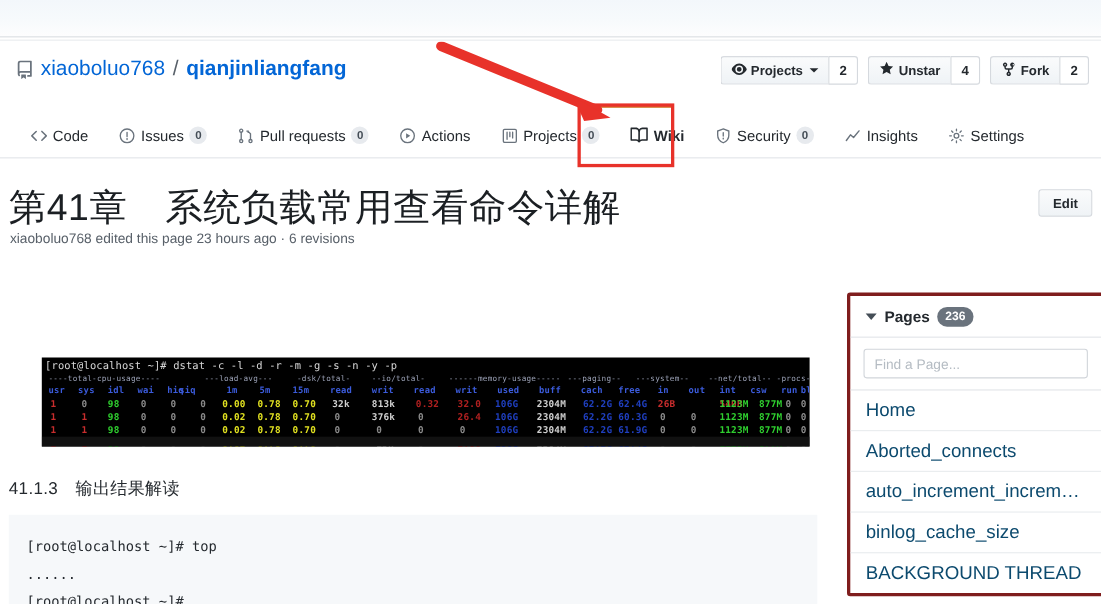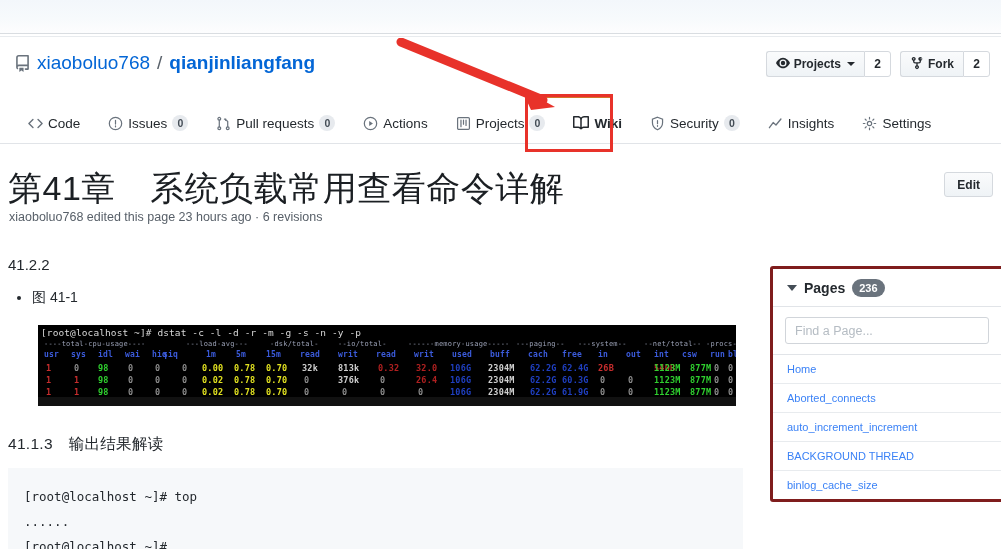--- a/index.html
+++ b/index.html
@@ -243,21 +243,21 @@
     width: 100%; height: 27px; padding: 0 9px;
     border: 1px solid #d1d5da; border-radius: 3px;
     font-family: "Liberation Sans", sans-serif;
     font-size: 12.5px; color: #24292e;
     outline: none; background: #fff;
   }
   .sb-search input::placeholder { color: #b5bcc3; }
   .sb-item {
     display: block; padding: 8px 14px;
     border-bottom: 1px solid #e8ebee;
-    font-size: 11px; color: #3b82f6;
+    font-size: 17px; color: #0c4a6e;
     white-space: nowrap; overflow: hidden; text-overflow: ellipsis;
   }
   .sb-item:last-child { border-bottom: none; }
 </style>
 </head>
 <body>
 
 <div id="page">
 
   <div class="top-strip"></div>
@@ -282,20 +282,31 @@
           <svg width="14" height="14" viewBox="0 0 16 16" fill="currentColor">
             <path d="M8 2c1.981 0 3.671.992 4.933 2.078 1.27 1.091 2.187 2.345 2.637 3.023a1.62 1.62 0 0 1 0 1.798c-.45.678-1.367 1.932-2.637 3.023C11.67 13.008 9.981 14 8 14c-1.981 0-3.671-.992-4.933-2.078C1.797 10.831.88 9.577.43 8.899a1.62 1.62 0 0 1 0-1.798c.45-.678 1.367-1.932 2.637-3.023C4.33 2.992 6.019 2 8 2Zm0 2a4 4 0 1 0 0 8 4 4 0 0 0 0-8Zm0 1.5a2.5 2.5 0 1 1 0 5 2.5 2.5 0 0 1 0-5Z"></path>
           </svg>
         </span>
         <span>Projects</span>
         <span class="caret-dn"></span>
       </button>
       <span class="btn-count">2</span>
     </div>
 
+    <div class="btn-group">
+      <button class="btn-main">
+        <span>
+          <svg width="14" height="14" viewBox="0 0 16 16" fill="currentColor">
+            <path d="M8 .25l2.06 4.42 4.69.55-3.46 3.2.93 4.63L8 10.72l-4.22 2.33.93-4.63L1.25 5.22l4.69-.55Z"></path>
+          </svg>
+        </span>
+        <span>Unstar</span>
+      </button>
+      <span class="btn-count">4</span>
+    </div>
 
     <div class="btn-group">
       <button class="btn-main">
         <span>
           <svg width="14" height="14" viewBox="0 0 16 16" fill="currentColor">
             <path d="M5 3.25a.75.75 0 1 1-1.5 0 .75.75 0 0 1 1.5 0Zm0 2.122a2.25 2.25 0 1 0-1.5 0v.878A2.25 2.25 0 0 0 5.75 8.5h1.5v2.128a2.251 2.251 0 1 0 1.5 0V8.5h1.5a2.25 2.25 0 0 0 2.25-2.25v-.878a2.25 2.25 0 1 0-1.5 0v.878a.75.75 0 0 1-.75.75h-4.5A.75.75 0 0 1 5 6.25ZM12.75 2.5a.75.75 0 1 1 0 1.5.75.75 0 0 1 0-1.5ZM8 12a.75.75 0 1 1 0 1.5A.75.75 0 0 1 8 12Z"></path>
           </svg>
         </span>
         <span>Fork</span>
       </button>
@@ -408,26 +419,20 @@
     <path d="M160 69 L126 50 L136 72 Z" fill="#e8322a"></path>
   </svg>
 
   <h1 class="wiki-title">第41章　系统负载常用查看命令详解</h1>
   <div class="wiki-meta">xiaoboluo768 edited this page 23 hours ago · 6 revisions</div>
 
   <div class="title-actions">
     <button class="btn-edit">Edit</button>
   </div>
 
-  <div class="content">
-    <div class="h-sec">41.2.2</div>
-    <ul class="bullet-list">
-      <li>图 41-1</li>
-    </ul>
-  </div>
 
   <div class="term">
     <div class="term-cmd">[root@localhost ~]# dstat -c -l -d -r -m -g -s -n -y -p</div>
 
     <div class="term-grp">
       <span style="position:absolute;left:6px;">----total-cpu-usage----</span>
       <span style="position:absolute;left:148px;">---load-avg---</span>
       <span style="position:absolute;left:232px;">-dsk/total-</span>
       <span style="position:absolute;left:300px;">--io/total-</span>
       <span style="position:absolute;left:370px;">------memory-usage-----</span>
@@ -583,17 +588,17 @@
       <span class="sb-tri"></span>
       <span>Pages</span>
       <span class="sb-badge">236</span>
     </div>
     <div class="sb-search">
       <input type="text" placeholder="Find a Page..." style="">
     </div>
     <a class="sb-item">Home</a>
     <a class="sb-item">Aborted_connects</a>
     <a class="sb-item">auto_increment_increment</a>
+    <a class="sb-item">binlog_cache_size</a>
     <a class="sb-item">BACKGROUND THREAD</a>
-    <a class="sb-item">binlog_cache_size</a>
   </aside>
 
 </div>
 
 </body></html>

